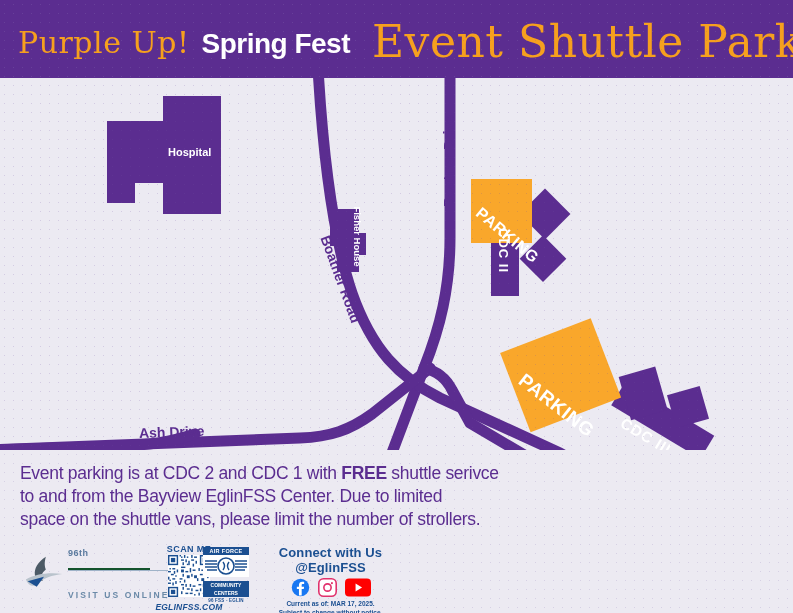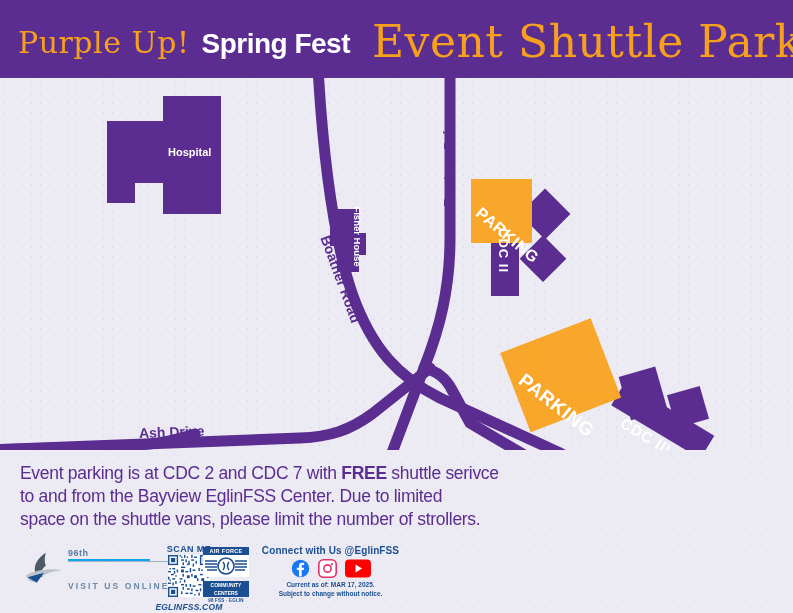--- a/index.html
+++ b/index.html
@@ -150,22 +150,22 @@
     display: flex;
     align-items: center;
   }
   .fss-mark { width: 44px; height: 40px; }
   .fss-text { margin-left: 2px; }
   .fss-96 {
     font-size: 9px;
     color: #5a7a9e;
     font-weight: bold;
     letter-spacing: 0.5px;
-    border-bottom: 2px solid #0ea5e9;
-    padding-bottom: 1px;
+    border-bottom: 2px solid #14532d;
+    padding-bottom: 10px;
     width: 82px;
   }
   .fss-big {
     font-size: 33px;
     font-weight: bold;
     color: #1b4f91;
     line-height: 0.95;
     letter-spacing: -1px;
   }
   .fss-sub {
@@ -229,21 +229,21 @@
   }
 
   .socialblock {
     position: absolute;
     left: 258px;
     top: 545px;
     width: 145px;
     text-align: center;
   }
   .social-title {
-    font-size: 10px;
+    font-size: 13px;
     color: #1b4f91;
     font-weight: bold;
     letter-spacing: 0.1px;
   }
   .social-icons {
     display: flex;
     justify-content: center;
     gap: 8px;
     margin: 3px 0 3px 0;
   }
@@ -350,21 +350,21 @@
     </div>
 
     <div class="roadlabel" style="left:692px; top:426px; font-size:14px; transform:rotate(30deg); transform-origin:left center;">
       <span>Boatner Road</span>
     </div>
   </div>
 
   <div id="infopanel">
     <div class="dots-i"></div>
     <div id="infotext">
-      <span>Event parking is at CDC 2 and CDC 7 with </span><b>FREE</b><span> shuttle serivce</span><br>
+      <span>Event parking is at CDC 2 and CDC 1 with </span><b>FREE</b><span> shuttle serivce</span><br>
       <span>to and from the Bayview EglinFSS Center. Due to limited</span><br>
       <span>space on the shuttle vans, please limit the number of strollers.</span>
     </div>
   </div>
 
   <div id="footer">
 
     <div class="fssblock">
       <svg class="fss-mark" viewBox="0 0 48 44">
         <path d="M26 3 C17 9 13 16 14 23 C15 29 20 31 23 29 C20 26 21 21 26 17 C24 12 25 7 26 3 Z" fill="#4c5a66"></path>

